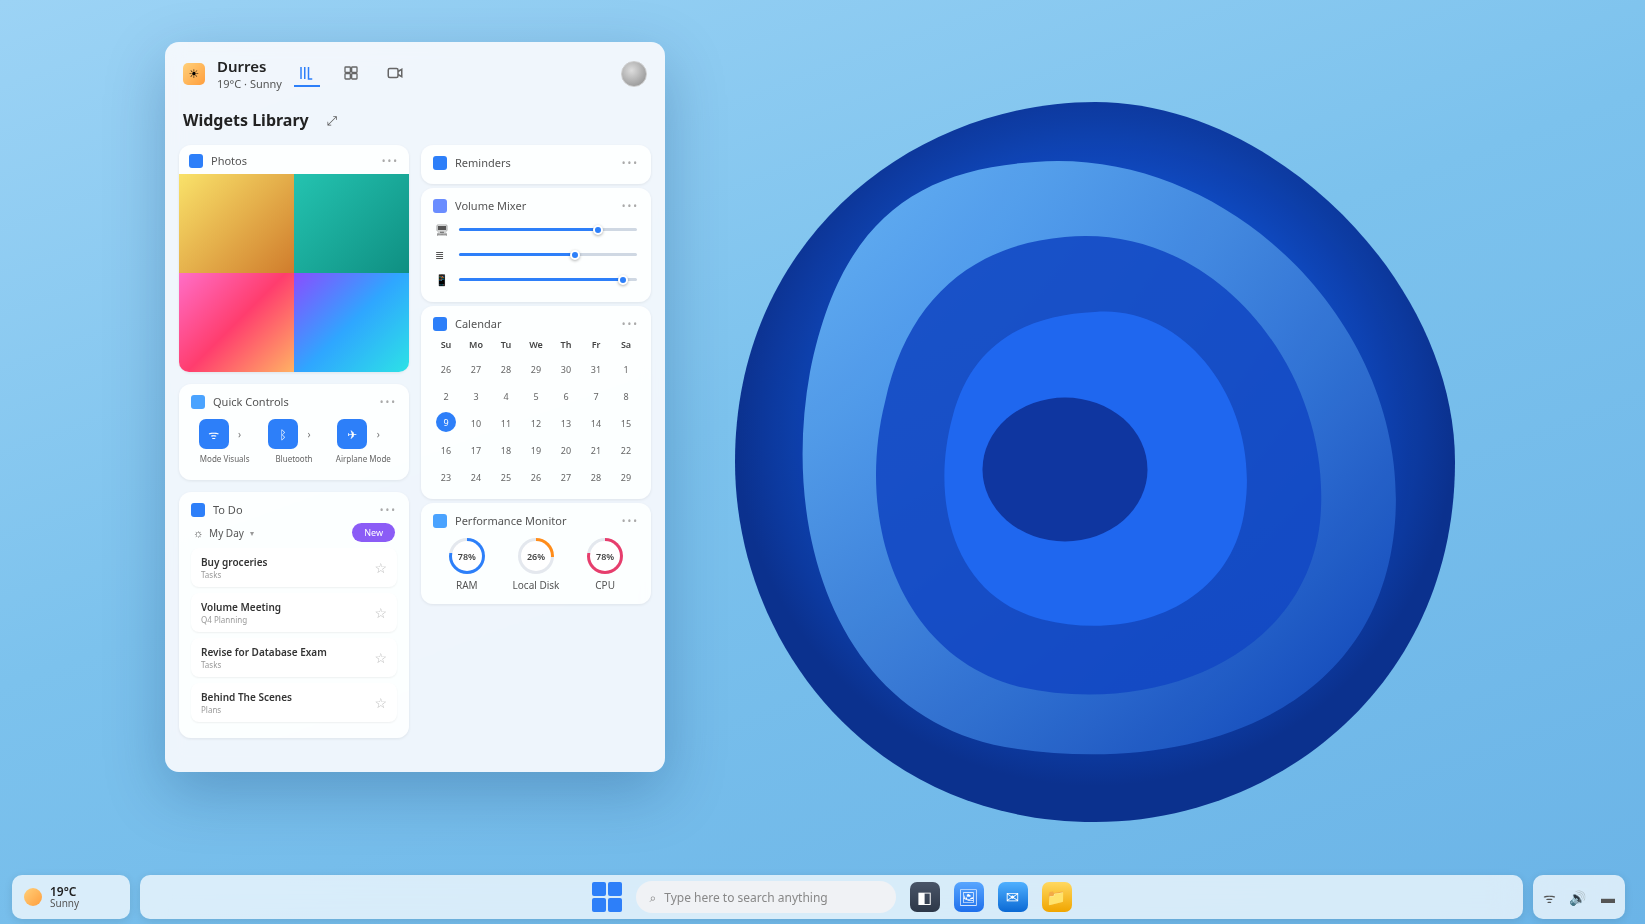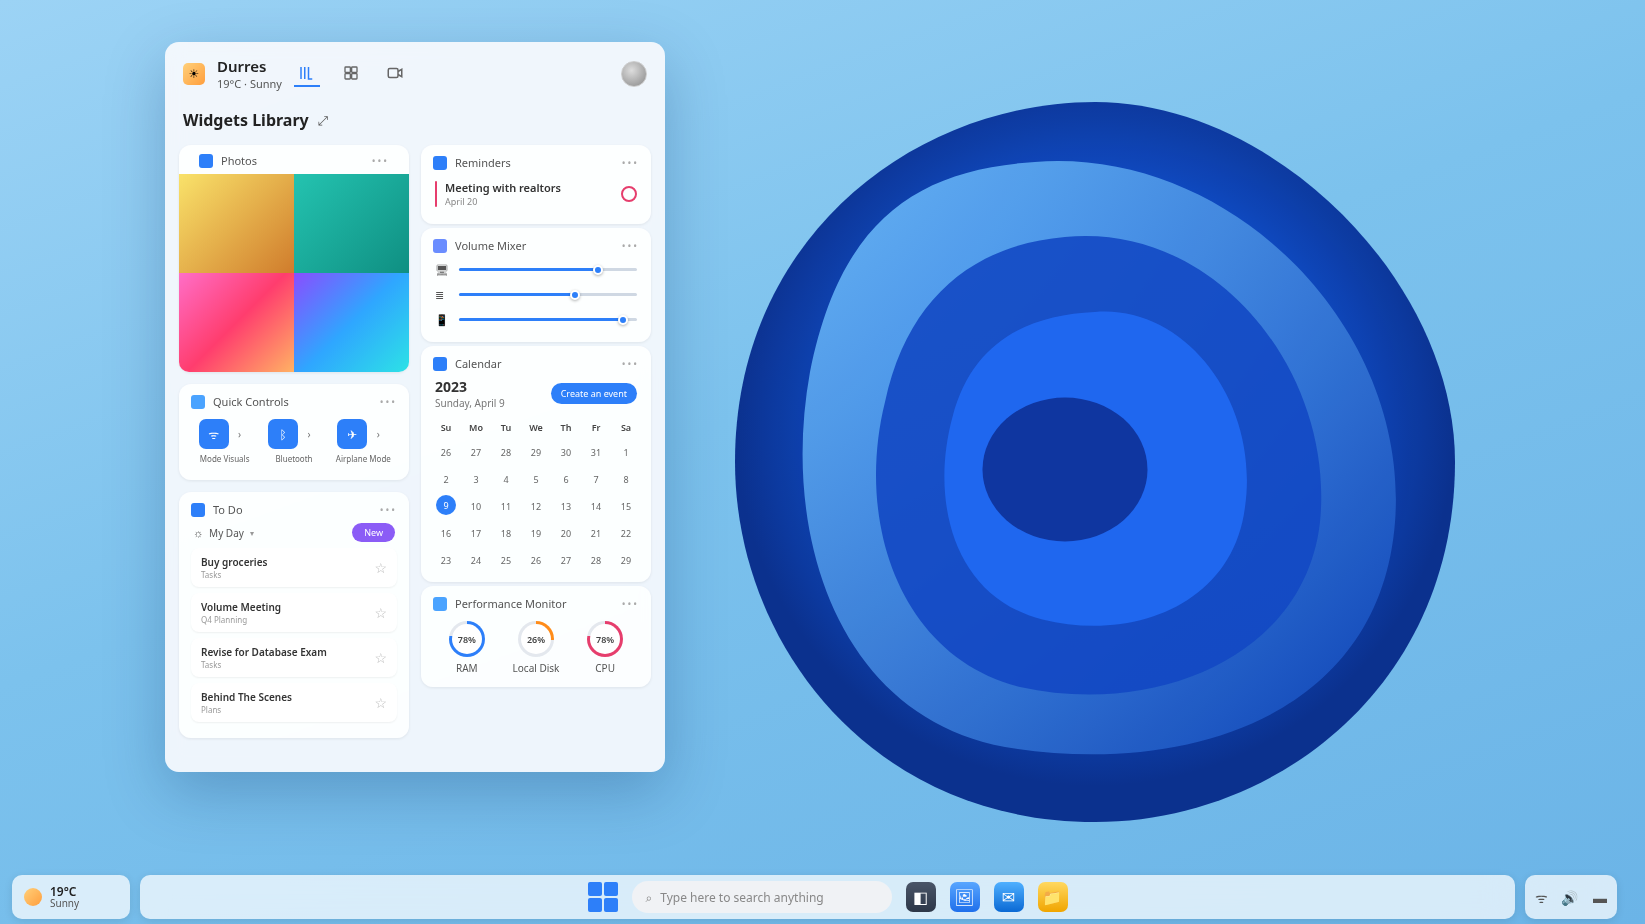--- a/index.html
+++ b/index.html
@@ -27,28 +27,28 @@
   }
   .phead{padding:14px 18px 8px;display:flex;align-items:center;gap:12px}
   .wicon{width:22px;height:22px;border-radius:5px;background:linear-gradient(135deg,#ffd07a,#ff9e3d);display:flex;align-items:center;justify-content:center;font-size:12px}
   .loc .t{font-weight:600;font-size:15px;color:#222}
   .loc .s{font-size:11px;color:#555}
   .tabs{margin:0 auto;display:flex;gap:18px}
   .tabbtn{width:26px;height:26px;display:flex;align-items:center;justify-content:center;color:#666;cursor:pointer;border-bottom:2px solid transparent}
   .tabbtn.active{color:#2d7ff9;border-color:#2d7ff9}
   .avatar{width:26px;height:26px;border-radius:50%;background:radial-gradient(circle at 40% 35%,#ddd,#888);border:1px solid #ccc}
 
-  .titlebar{padding:10px 18px 4px;display:flex;align-items:center;gap:9px}
+  .titlebar{padding:10px 18px 4px;display:flex;align-items:center;gap:18px}
   .titlebar h2{font-size:16px;font-weight:700;color:#222}
   .expand{color:#555;font-size:13px}
 
   .grid{flex:1;overflow:auto;padding:10px 14px 16px;display:grid;grid-template-columns:1fr 1fr;gap:12px}
   .card{background:rgba(255,255,255,.85);border-radius:12px;box-shadow:0 1px 3px rgba(0,0,0,.08);padding:10px 12px}
   .card.head{padding:0}
-  .chead{display:flex;align-items:center;gap:8px;font-size:11px;color:#555;padding:8px 20px 6px}
+  .chead{display:flex;align-items:center;gap:8px;font-size:11px;color:#555;padding:8px 10px 6px}
   .chead .ic{width:14px;height:14px;border-radius:3px;background:#2d7ff9;display:inline-block}
   .chead .more{margin-left:auto;letter-spacing:2px;color:#aaa;cursor:pointer;font-size:10px}
   .left-col{display:flex;flex-direction:column;gap:12px}
   .right-col{display:flex;flex-direction:column;gap:4px}
 
   
   .photos .grid4{display:grid;grid-template-columns:1fr 1fr;gap:0;height:198px;border-radius:0 0 10px 10px;overflow:hidden}
   .ph{background:#ccc}
   .ph1{background:linear-gradient(135deg,#f9e26a,#d07c2c)}
   .ph2{background:linear-gradient(135deg,#24c3b0,#0f8f82)}
@@ -101,21 +101,21 @@
 
   
   .perf-row{display:flex;justify-content:space-around;padding:6px 2px 2px}
   .pg{display:flex;flex-direction:column;align-items:center;gap:4px}
   .ring{width:36px;height:36px;border-radius:50%;display:flex;align-items:center;justify-content:center;font-size:9px;font-weight:600;color:#444;position:relative}
   .ring::before{content:"";position:absolute;inset:3px;border-radius:50%;background:#fff}
   .ring span{position:relative;z-index:1}
   .pg .pl{font-size:10px;color:#555}
 
   
-  .taskbar{position:absolute;left:0;right:16px;bottom:0;height:54px;padding:0 12px 0 0;display:flex;align-items:center;gap:10px}
+  .taskbar{position:absolute;left:0;right:8px;bottom:0;height:54px;padding:0 12px 0 0;display:flex;align-items:center;gap:10px}
   .tb-card{background:rgba(255,255,255,.72);backdrop-filter:blur(14px);border-radius:10px;height:44px;display:flex;align-items:center;box-shadow:0 2px 8px rgba(0,0,0,.1)}
   .tb-weather{width:118px;padding:0 12px;gap:8px;margin-left:12px}
   .tb-weather .wi{width:18px;height:18px;border-radius:50%;background:linear-gradient(135deg,#ffd07a,#ff9e3d)}
   .tb-weather .t{font-size:12px;font-weight:600;color:#222;line-height:1}
   .tb-weather .s{font-size:10px;color:#555;line-height:1}
   .tb-center{flex:1;justify-content:center;gap:14px;padding:0 20px}
   .startbtn{width:30px;height:30px;display:grid;grid-template-columns:1fr 1fr;grid-template-rows:1fr 1fr;gap:2px}
   .startbtn div{background:#2d7ff9;border-radius:2px}
   .search{background:#f0f2f5;border-radius:22px;height:32px;width:260px;display:flex;align-items:center;gap:8px;padding:0 14px;font-size:12px;color:#888}
   .tb-icon{width:30px;height:30px;border-radius:7px;display:flex;align-items:center;justify-content:center;font-size:16px}
@@ -283,28 +283,20 @@
 
     <div class="right-col">
 
       <div class="card">
         <div class="chead" style="padding:0 0 4px">
             <span class="ic"></span>
             <span>Reminders</span>
             <span class="more">•••</span>
           </div>
         <div id="rems">
-            <div class="rem-item">
-              <div class="bar" style="background:#e63e6d"></div>
-  <div class="tx">
-                <div class="a">Meeting with realtors</div>
-                <div class="b">April 20</div>
-              </div>
-  <div class="chk open"></div>
-            </div>
           </div>
       </div>
 
       <div class="card">
         <div class="chead" style="padding:0 0 4px">
             <span class="ic" style="background:#6a8dff"></span>
             <span>Volume Mixer</span>
             <span class="more">•••</span>
           </div>
         <div id="vols">
@@ -331,27 +323,20 @@
             </div>
           </div>
       </div>
 
       <div class="card">
         <div class="chead" style="padding:0 0 4px">
             <span class="ic"></span>
             <span>Calendar</span>
             <span class="more">•••</span>
           </div>
-        <div class="cal-top">
-          <div>
-            <div class="yr">2023</div>
-            <div class="sub">Sunday, April 9</div>
-          </div>
-          <div class="btn-pill">Create an event</div>
-        </div>
         <div class="calgrid" id="calgrid">
             <div class="dh">Su</div>
             <div class="dh">Mo</div>
             <div class="dh">Tu</div>
             <div class="dh">We</div>
             <div class="dh">Th</div>
             <div class="dh">Fr</div>
             <div class="dh">Sa</div>
             <div class="d">26</div>
             <div class="d">27</div>

